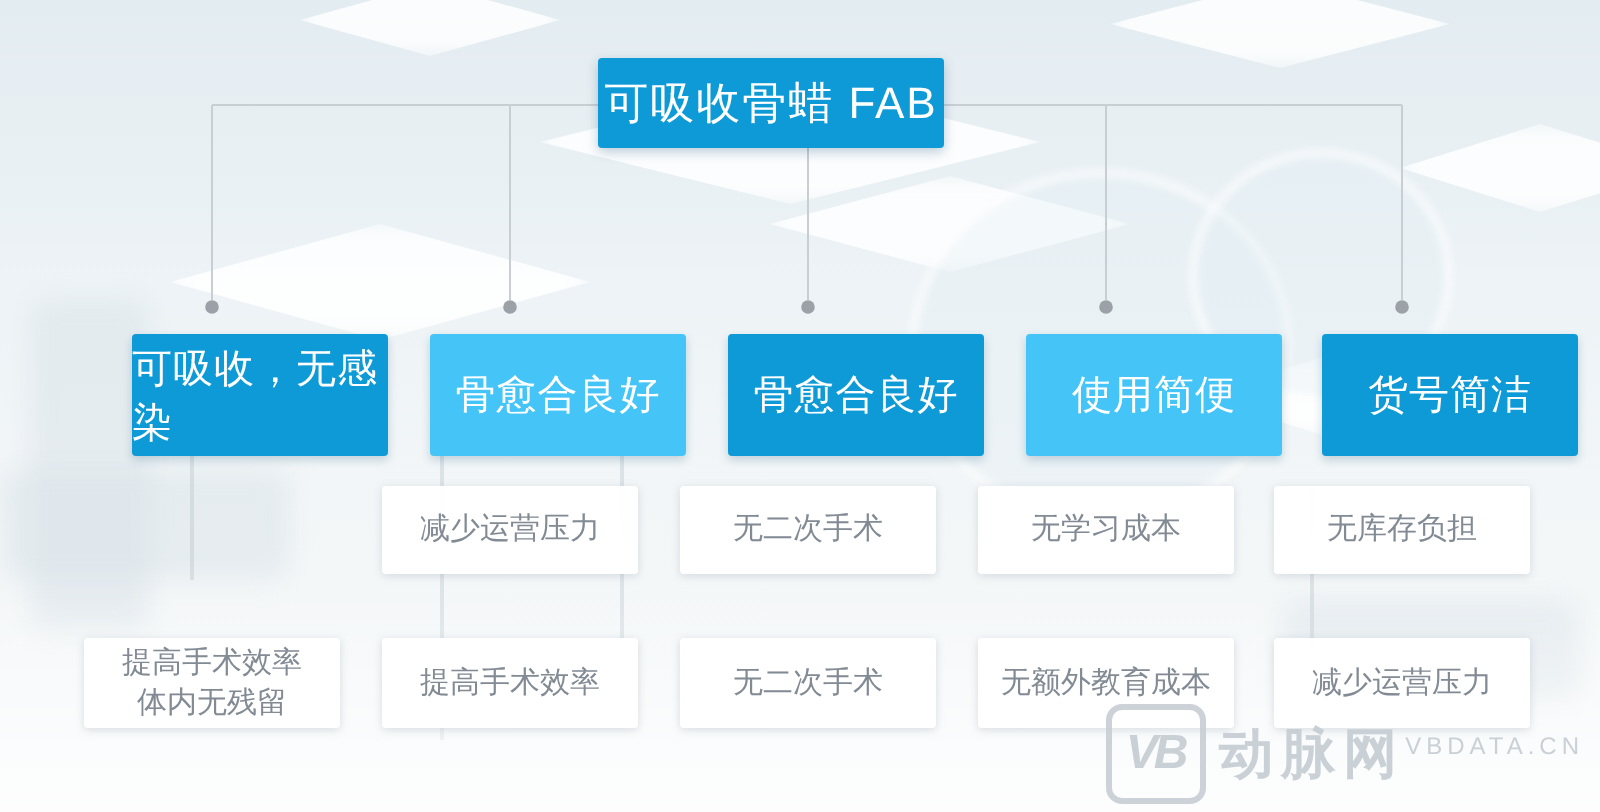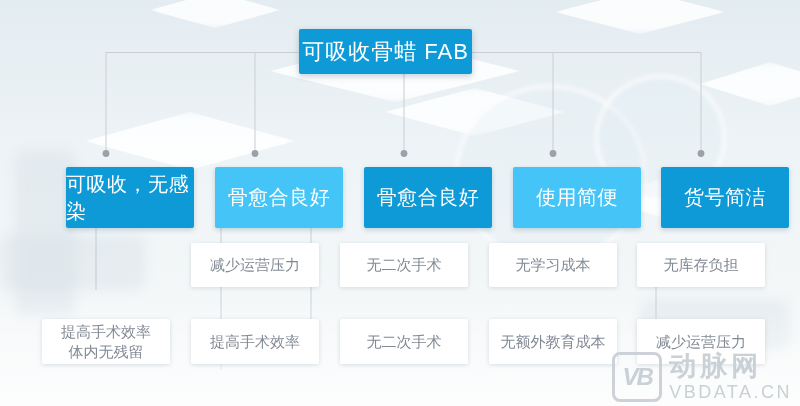--- a/index.html
+++ b/index.html
@@ -43,23 +43,23 @@
   
   .watermark{
     position:absolute;right:8px;bottom:4px;z-index:3;display:flex;align-items:center;gap:7px;
     color:rgba(198,205,212,.95);
   }
   .wm-logo{
     width:44px;height:44px;border:3px solid rgba(198,205,212,.9);border-radius:8px;
     display:flex;align-items:center;justify-content:center;
     font-size:24px;font-weight:bold;font-style:italic;letter-spacing:-2px;margin-left:40px;
   }
-  .wm-text{display:flex;flex-direction:column;line-height:1;}
+  .wm-text{display:flex;line-height:1;}
   .wm-name{font-size:27px;font-weight:bold;letter-spacing:4px;}
-  .wm-site{font-size:18px;letter-spacing:2.5px;margin-top:3px;}
+  .wm-site{font-size:12px;letter-spacing:2.5px;margin-top:3px;}
 </style>
 </head>
 <body>
 
 <div class="stage">
 
   <div class="bg">
     <div class="diamond" style="left:270px;top:40px;width:250px;height:62px;"></div>
     <div class="diamond" style="left:385px;top:88px;width:180px;height:48px;"></div>
     <div class="diamond" style="left:85px;top:112px;width:210px;height:58px;"></div>

